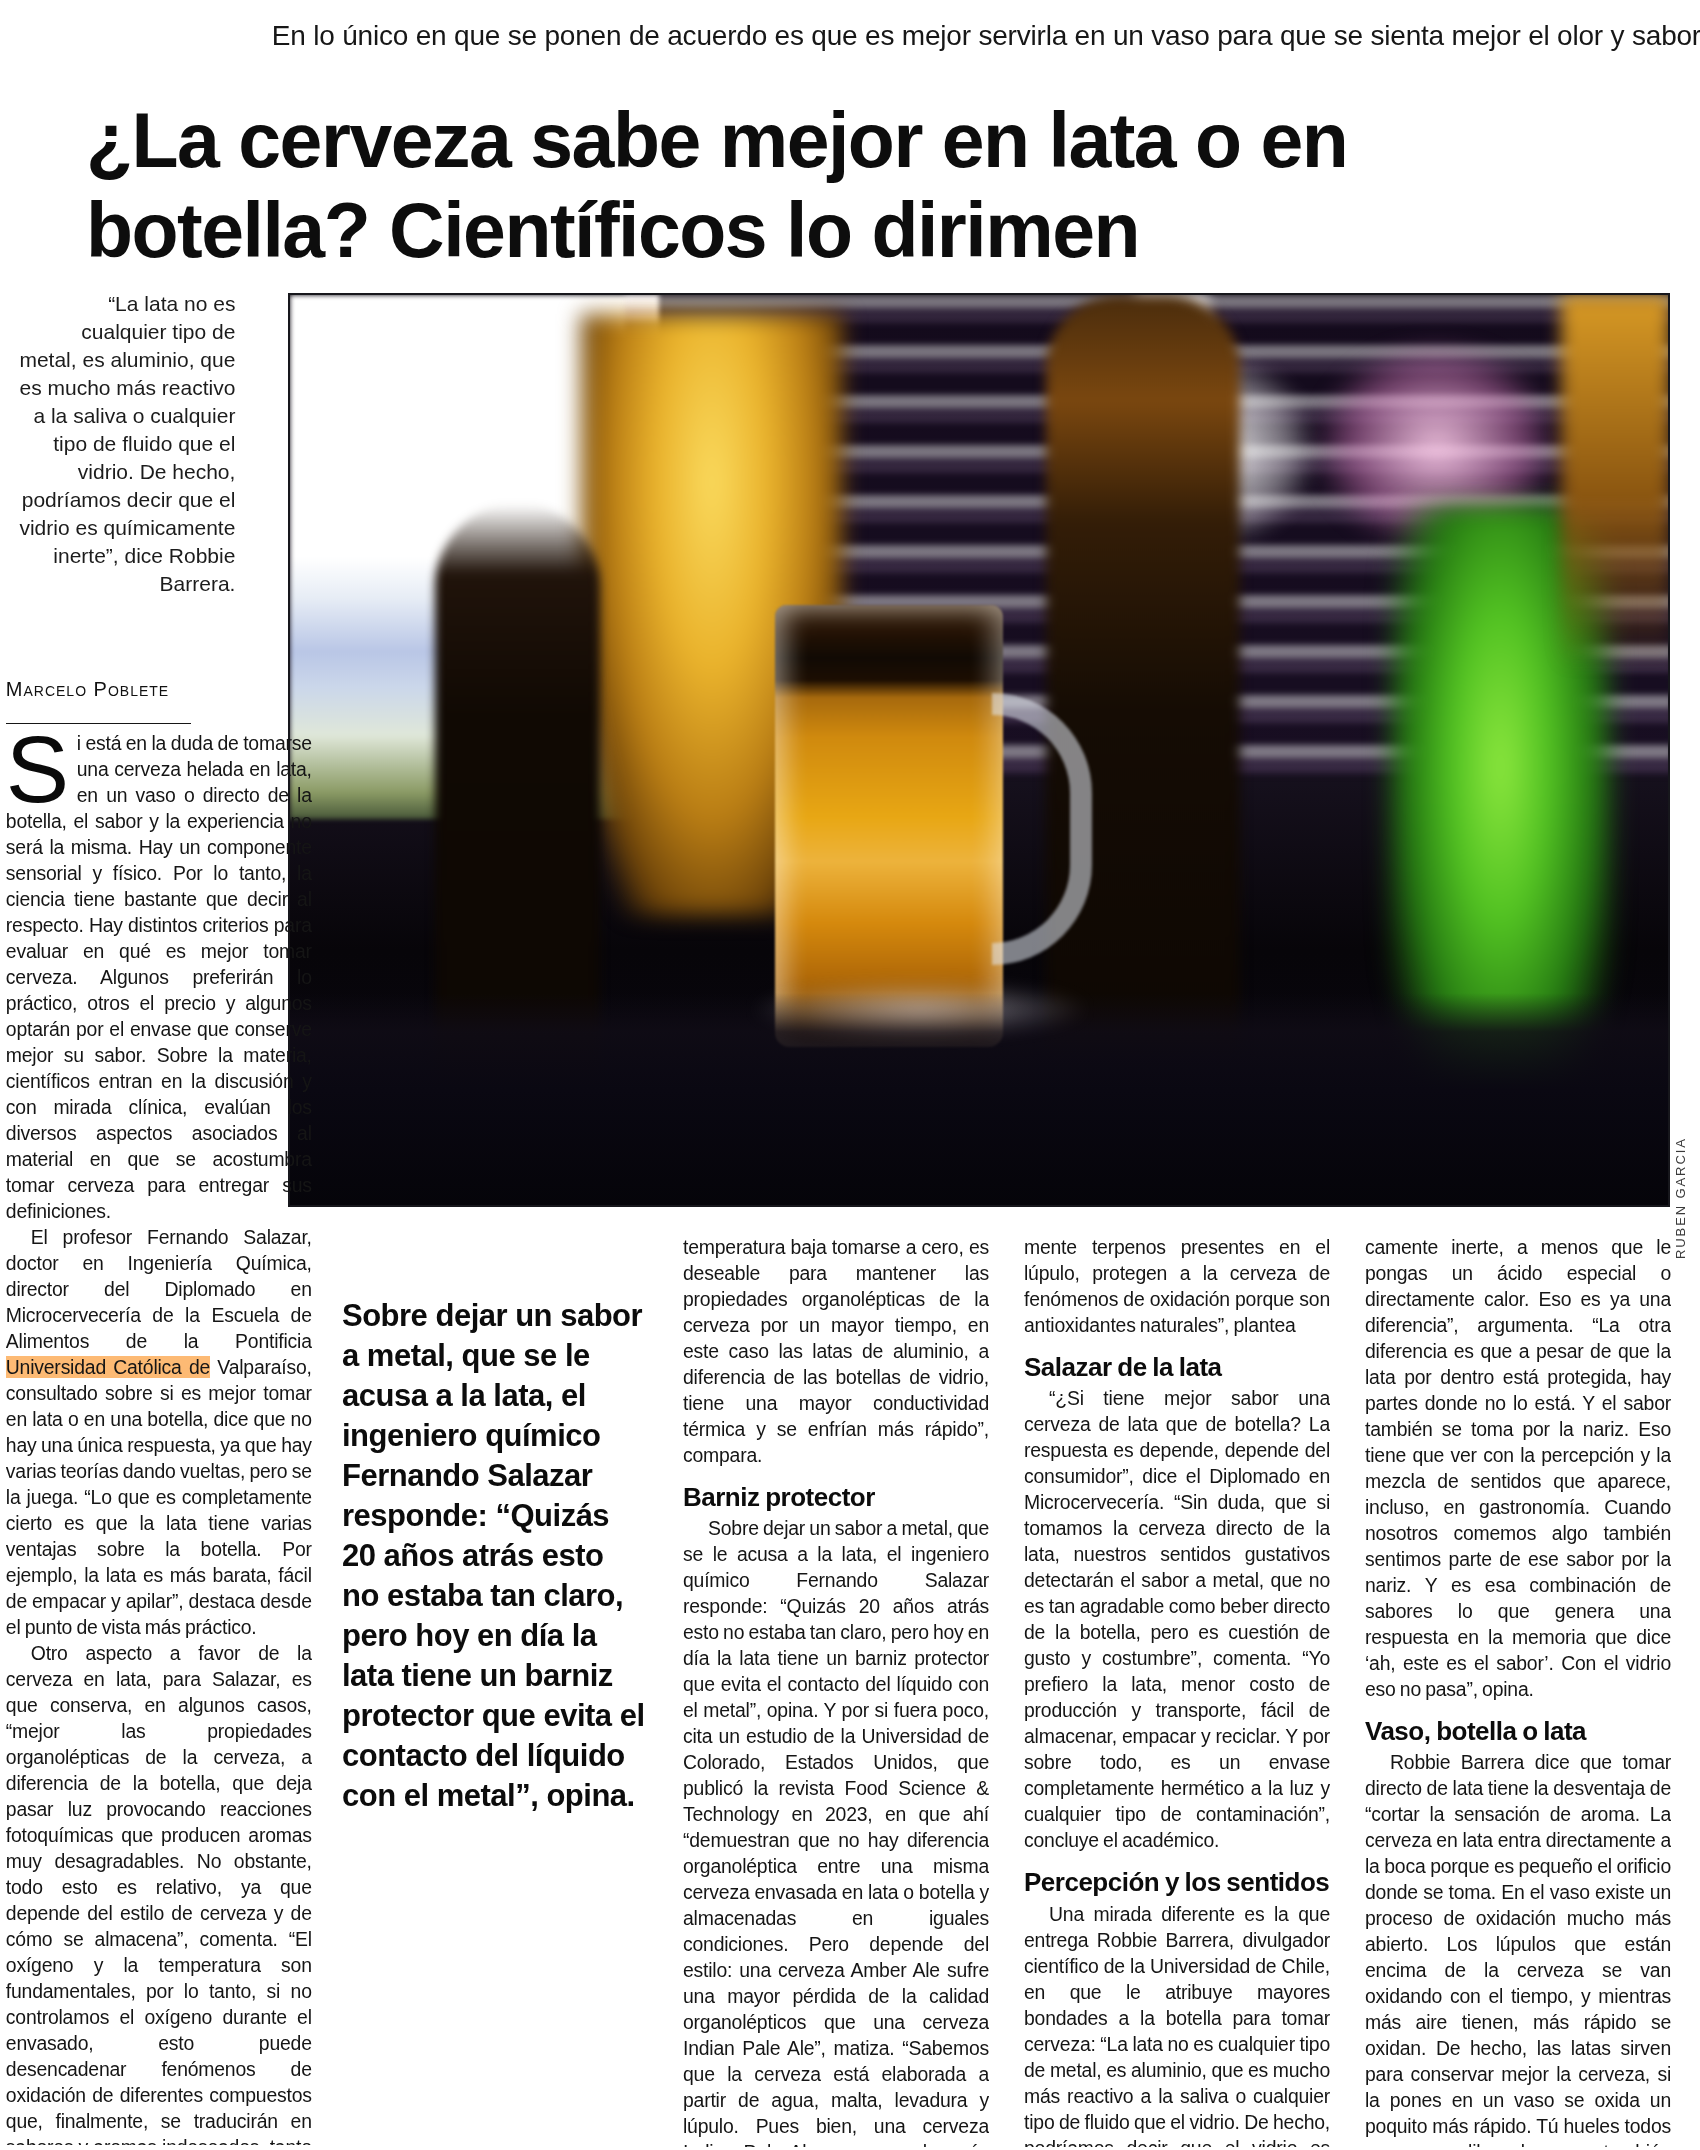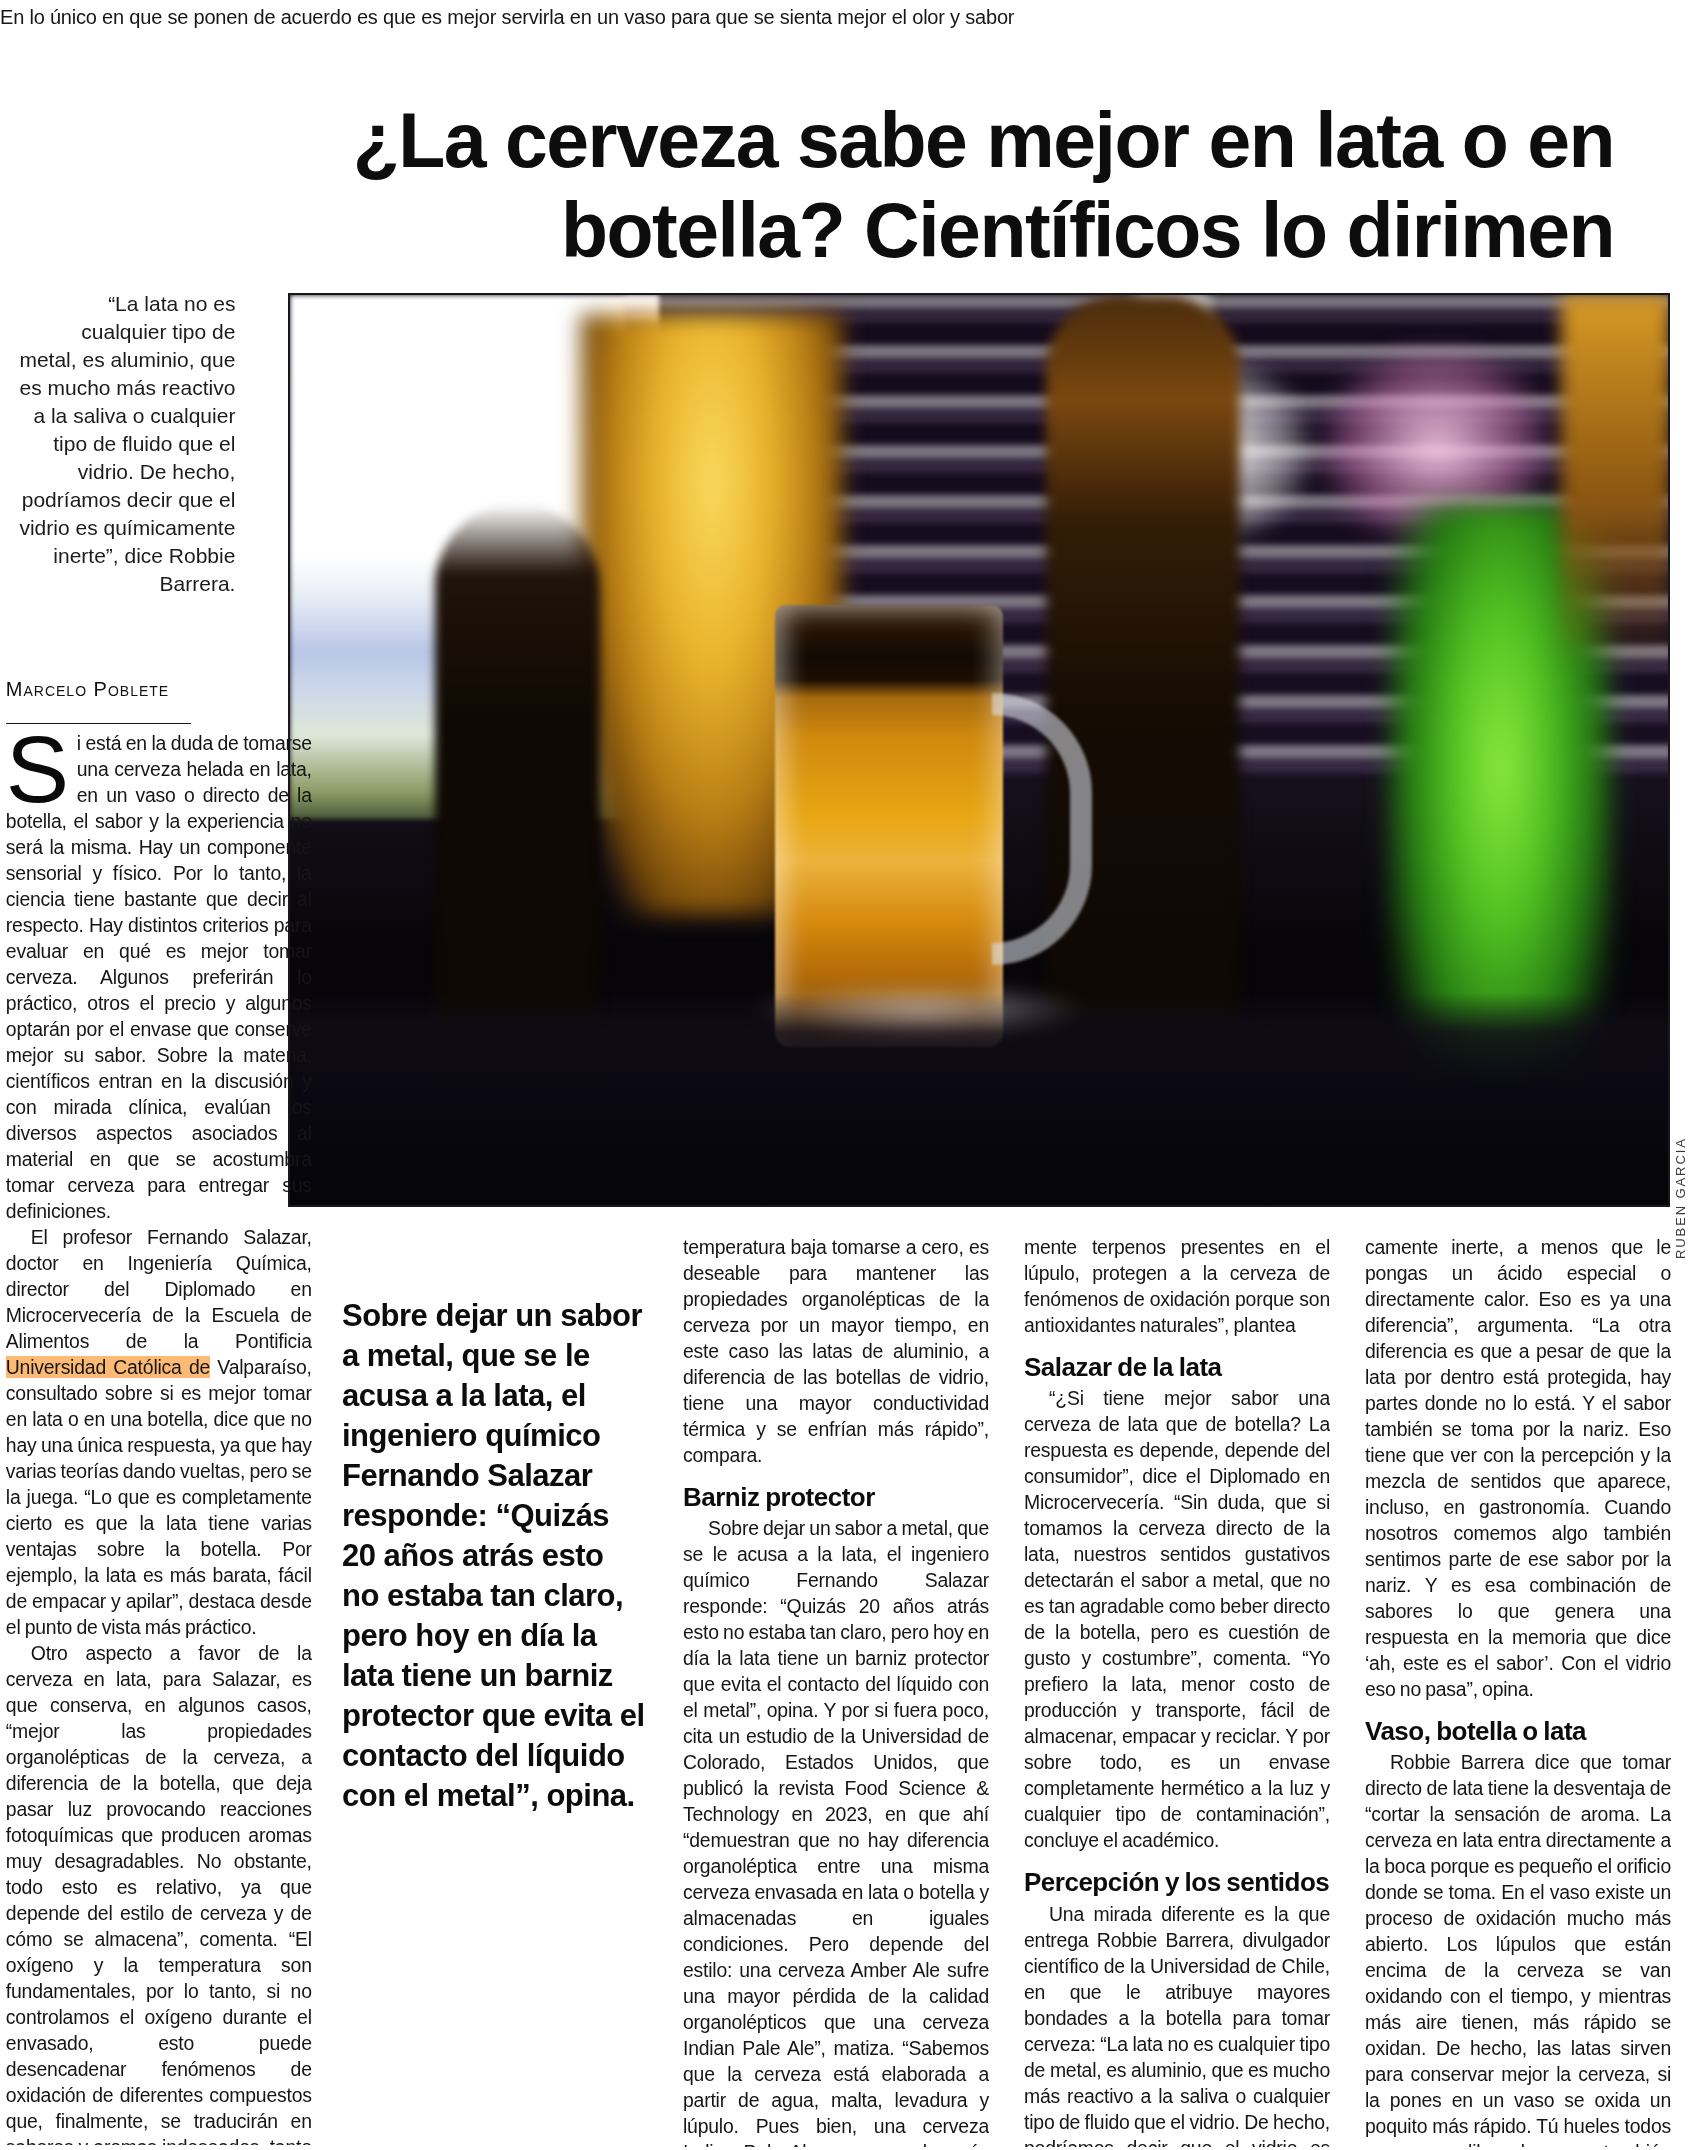--- a/index.html
+++ b/index.html
@@ -3,27 +3,27 @@
 <meta charset="utf-8">
 <style>
   html,body{margin:0;padding:0;background:#e8e8e8;}
   #page{
     position:relative;width:1701px;height:2151px;margin:0 auto;
     background:#ffffff;color:#141414;overflow:hidden;
     font-family:"Liberation Sans", sans-serif;
   }
   
   .kicker{
-    position:absolute;left:0;top:6px;width:100%;
-    text-align:left;font-size:20px;letter-spacing:-0.2px;
+    position:absolute;left:0;top:20px;width:100%;
+    text-align:right;font-size:28px;letter-spacing:-0.2px;
     color:#171717;white-space:nowrap;
   }
   .headline{
     position:absolute;left:86px;top:43px;width:1528px;
-    text-align:right;font-size:77px;line-height:90px;font-weight:700;
+    text-align:left;font-size:77px;line-height:90px;font-weight:700;
     letter-spacing:-1.5px;color:#0d0d0d;
   }
   
   .left-quote{
     position:absolute;left:18.4px;top:290px;width:217px;
     text-align:right;font-size:21px;line-height:28px;color:#1c1c1c;
   }
   .byline{
     position:absolute;left:5.8px;top:678px;
     font-variant:small-caps;font-size:20px;letter-spacing:1px;color:#111;

